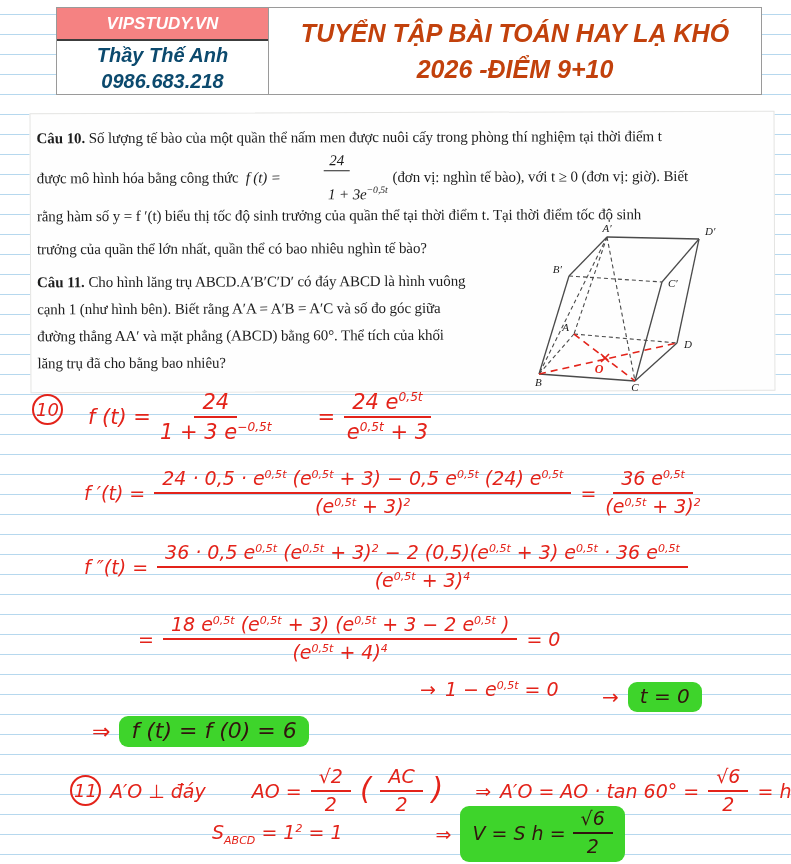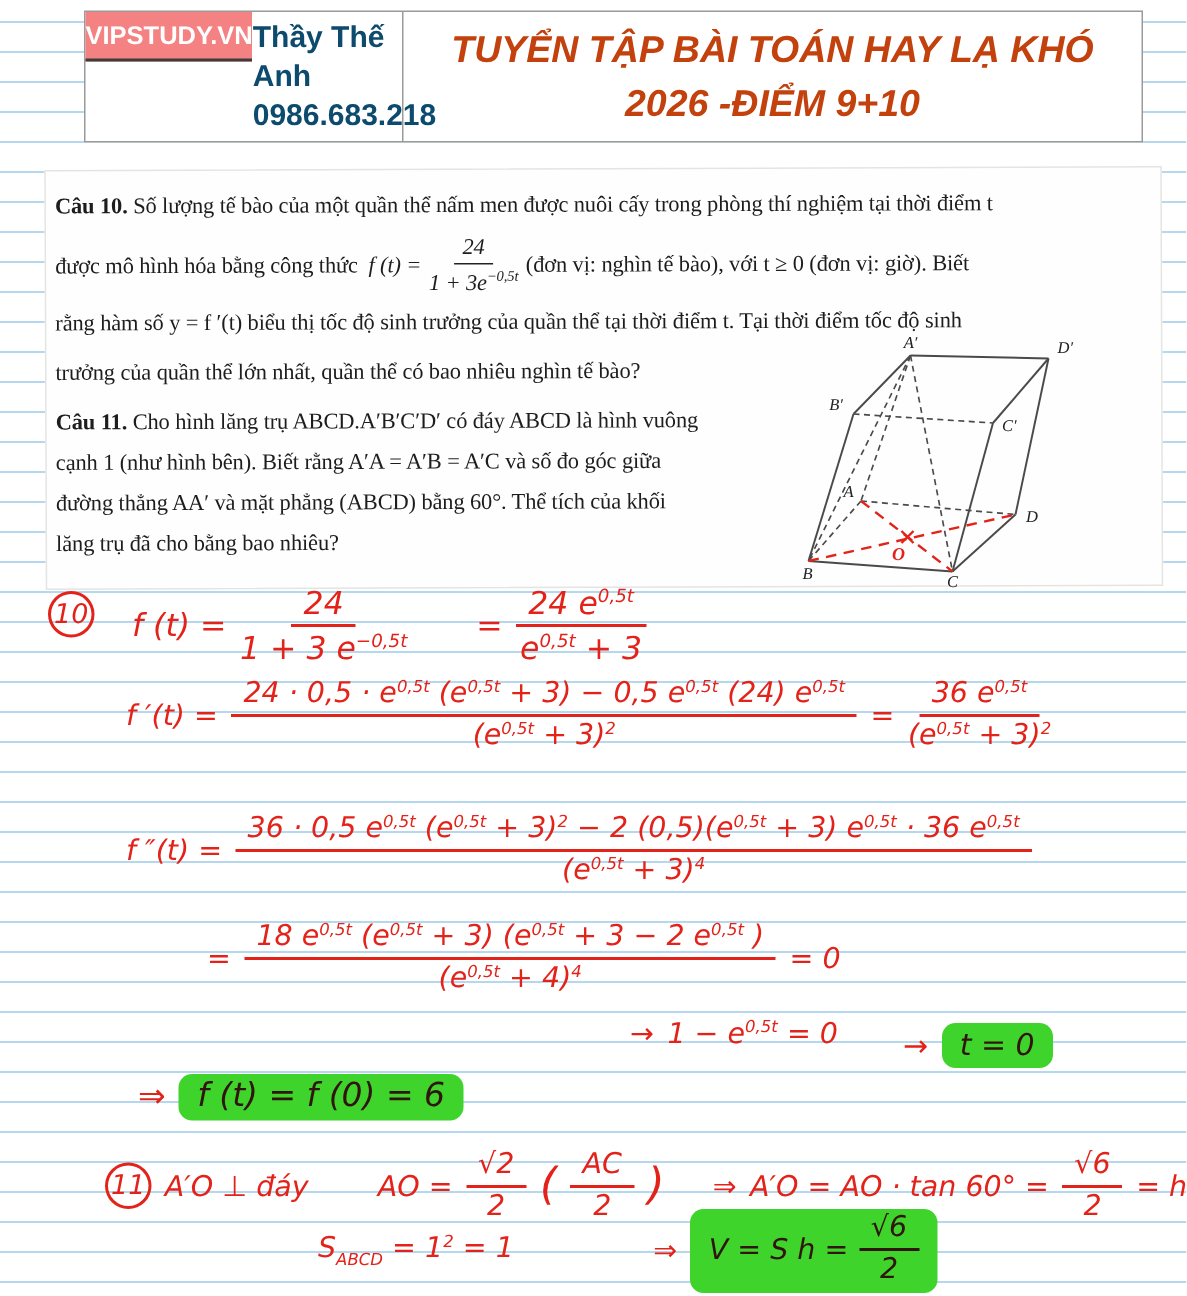--- a/index.html
+++ b/index.html
@@ -5,39 +5,39 @@
   html,body{margin:0;padding:0;background:#fff;}
   .page{position:relative;width:791px;height:864px;overflow:hidden;
     font-family:"Liberation Serif",serif;
     background-color:#ffffff;
     background-image:linear-gradient(#b6d8ee 1.4px, transparent 1.4px);
     background-size:100% 20px;background-position:0 14px;}
 
   
   .hdr{position:absolute;left:56px;top:7px;width:706px;height:88px;display:flex;
     background:#fff;border:1px solid #9a9a9a;box-sizing:border-box;}
-  .hdr-left{width:212px;border-right:1px solid #9a9a9a;display:flex;flex-direction:row;box-sizing:border-box;}
+  .hdr-left{width:212px;border-right:1px solid #9a9a9a;display:flex;flex-direction:column;box-sizing:border-box;font-style:italic;}
   .hdr-band{height:31px;background:#f58282;border-bottom:2px solid #3c3c3c;display:flex;align-items:center;justify-content:center;
     color:#fff;font-family:"Liberation Sans",sans-serif;font-weight:bold;font-size:17px;}
   .hdr-teacher{flex:1;display:flex;flex-direction:column;align-items:center;justify-content:center;
     color:#0c4a6e;font-family:"Liberation Sans",sans-serif;font-weight:bold;font-size:20px;line-height:1.3;}
   .hdr-right{flex:1;display:flex;flex-direction:column;align-items:center;justify-content:center;
     color:#c2410c;font-family:"Liberation Sans",sans-serif;font-weight:bold;font-style:italic;
     font-size:25px;line-height:1.45;text-align:center;}
 
   
   .sheet{position:absolute;left:30px;top:112px;width:745px;height:280px;background:#fefefe;
     border:1px solid #e4e4e2;box-sizing:border-box;transform:rotate(-0.2deg);}
   .docline{position:absolute;left:6px;white-space:nowrap;font-size:15px;color:#1d1d1d;letter-spacing:-0.1px;}
   .doclabel{font-weight:bold;}
   .q10-f{position:absolute;left:6px;top:38px;height:52px;display:flex;align-items:center;white-space:nowrap;
     font-size:15px;color:#1d1d1d;letter-spacing:-0.1px;}
   .pfr{display:inline-flex;flex-direction:column;align-items:center;margin:0 5px;font-style:italic;}
   .pfr .nu{padding:0 6px 1px;border-bottom:1px solid #222;}
-  .pfr .de{padding-top:3px;}
+  .pfr .de{padding-top:13px;margin-left:42px;}
   .q10-f sup,.docline sup{font-size:0.65em;}
 
   
   .fig{position:absolute;left:528px;top:220px;width:250px;height:172px;}
   .fig text{font-size:11px;font-style:italic;font-family:"Liberation Serif",serif;fill:#222;}
   .fig text.olab{fill:#e3231a;font-weight:bold;font-size:12px;}
 
   
   .hw{position:absolute;display:flex;align-items:center;gap:9px;white-space:nowrap;
     font-family:"DejaVu Sans",sans-serif;font-style:italic;color:#e3231a;font-size:20px;}
@@ -148,21 +148,21 @@
       <span class="de"><span>1 + 3 e</span><sup>−0,5t</sup></span>
     </span>
     <span class="gap-lg"></span>
     <span>=</span>
     <span class="fr">
       <span class="nu"><span>24 e</span><sup>0,5t</sup></span>
       <span class="de"><span>e</span><sup>0,5t</sup><span> + 3</span></span>
     </span>
   </div>
 
-  <div class="hw" style="left:84px;top:452px;font-size:19px;align-items:center;">
+  <div class="hw" style="left:84px;top:468px;font-size:19px;align-items:center;">
     <span>f ′(t) =</span>
     <span class="fr">
       <span class="nu"><span>24 · 0,5 · e</span><sup>0,5t</sup><span> (e</span><sup>0,5t</sup><span> + 3)  −  0,5 e</span><sup>0,5t</sup><span> (24) e</span><sup>0,5t</sup></span>
       <span class="de"><span>(e</span><sup>0,5t</sup><span> + 3)</span><sup>2</sup></span>
     </span>
     <span>=</span>
     <span class="fr">
       <span class="nu"><span>36 e</span><sup>0,5t</sup></span>
       <span class="de"><span>(e</span><sup>0,5t</sup><span> + 3)</span><sup>2</sup></span>
     </span>

